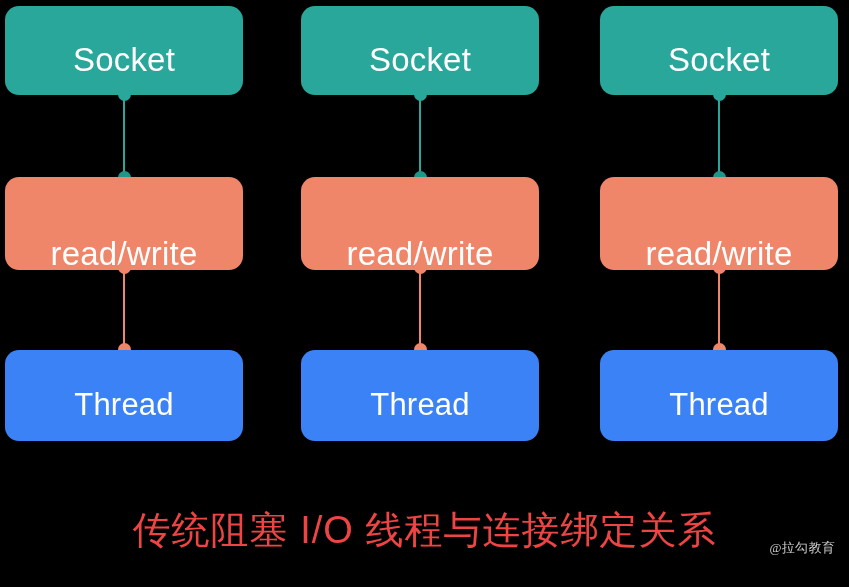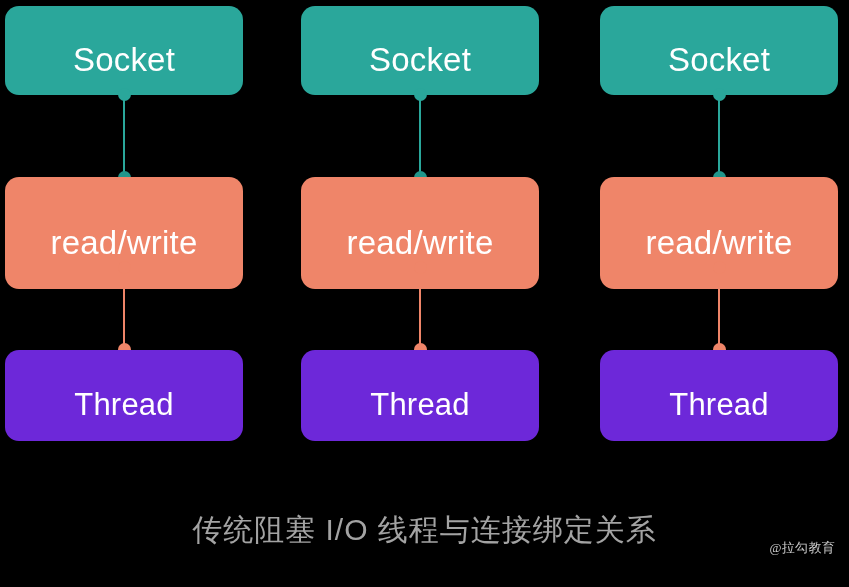--- a/index.html
+++ b/index.html
@@ -48,28 +48,29 @@
   }
 
   .node-socket {
     top: 6px;
     height: 89px;
     background: #2aa79b;
     font-size: 33px;
   }
   .node-rw {
     top: 177px;
-    height: 112px;
+    height: 93px;
     background: #ef8569;
     font-size: 33px;
+    align-items: flex-end;
   }
   .node-thread {
     top: 350px;
     height: 91px;
-    background: #6d28d9;
+    background: #3b82f6;
     font-size: 31px;
   }
 
   .node-label {
     display: block;
     letter-spacing: 0.2px;
     margin-top: 18px;
   }
 
   
@@ -125,22 +126,22 @@
     top: 343px;
     background: #ef8569;
   }
 
   #caption {
     position: absolute;
     left: 0;
     top: 508px;
     width: 849px;
     text-align: center;
-    color: #a3a3a3;
-    font-size: 30px;
+    color: #ef4444;
+    font-size: 38px;
     line-height: 44px;
     letter-spacing: 1px;
     white-space: nowrap;
   }
 
   #watermark {
     position: absolute;
     right: 14px;
     top: 539px;
     color: #c9c9c9;

